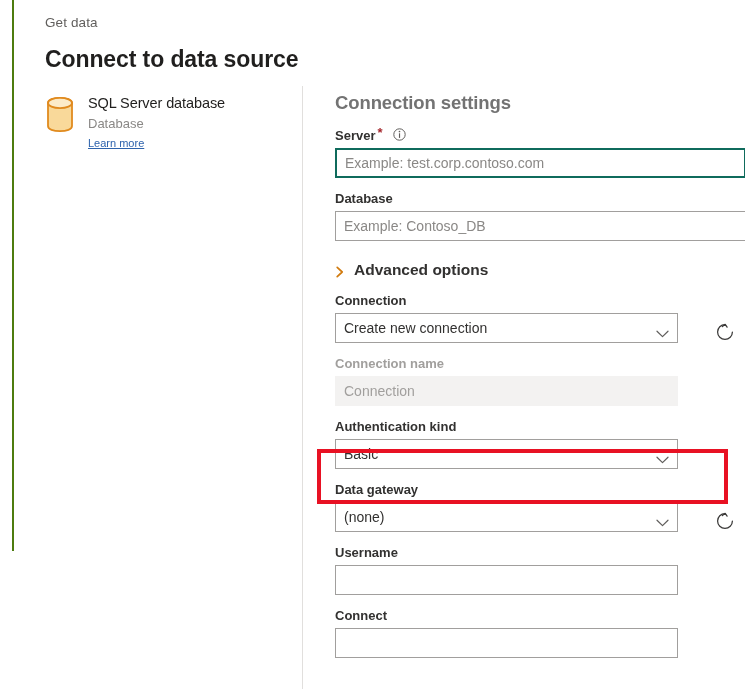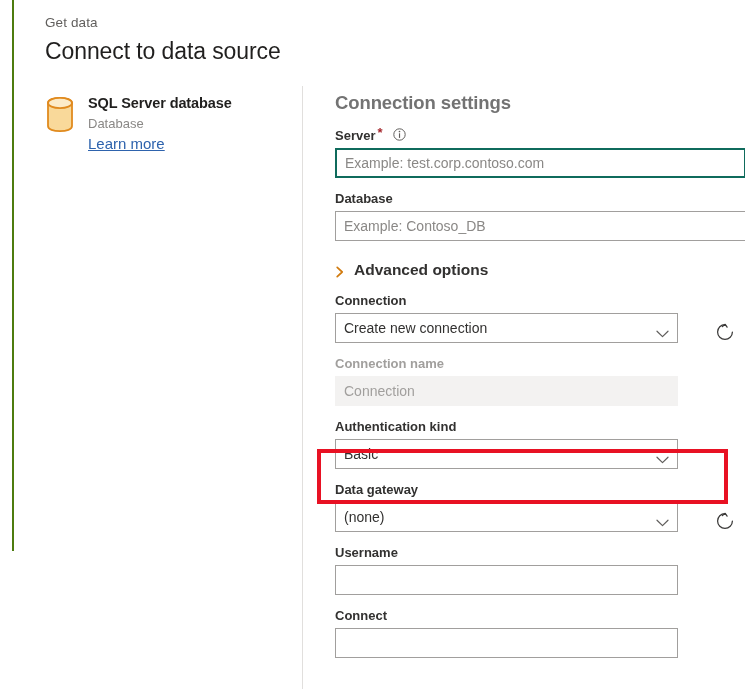--- a/index.html
+++ b/index.html
@@ -34,24 +34,24 @@
     width: 500px;
   }
   .breadcrumb {
     font-size: 13.5px;
     color: #605e5c;
     line-height: 18px;
     letter-spacing: 0.1px;
   }
   .page-title {
     font-size: 23px;
-    font-weight: 400;
+    font-weight: 700;
     color: #201f1e;
     line-height: 32px;
-    margin-top: 3px;
+    margin-top: 11px;
     letter-spacing: -0.1px;
   }
 
   
   .left-pane {
     position: absolute;
     left: 0px;
     top: 86px;
     width: 289px;
     height: 603px;
@@ -70,33 +70,33 @@
     height: 38px;
     position: relative;
     flex: 0 0 auto;
     margin-top: 2px;
   }
   .source-text {
     margin-left: 13px;
   }
   .source-title {
     font-size: 14.5px;
-    font-weight: 700;
+    font-weight: 400;
     color: #201f1e;
     line-height: 19px;
     letter-spacing: -0.1px;
   }
   .source-sub {
     font-size: 13px;
     color: #8a8886;
     line-height: 18px;
     margin-top: 2px;
   }
   .source-link {
-    font-size: 15px;
+    font-size: 11px;
     color: #2e63ad;
     text-decoration: underline;
     line-height: 17px;
     margin-top: 2px;
     display: inline-block;
     cursor: pointer;
   }
 
   
   .right-pane {

